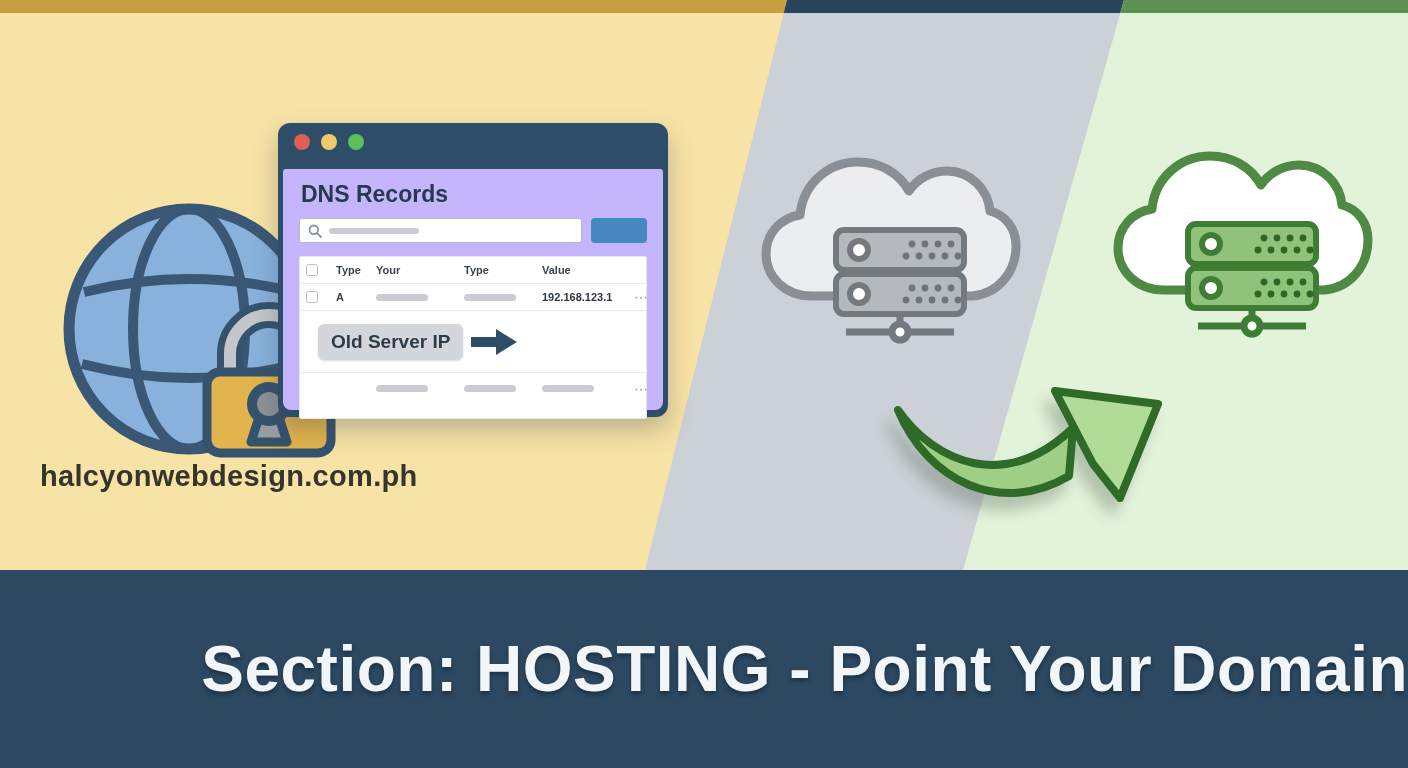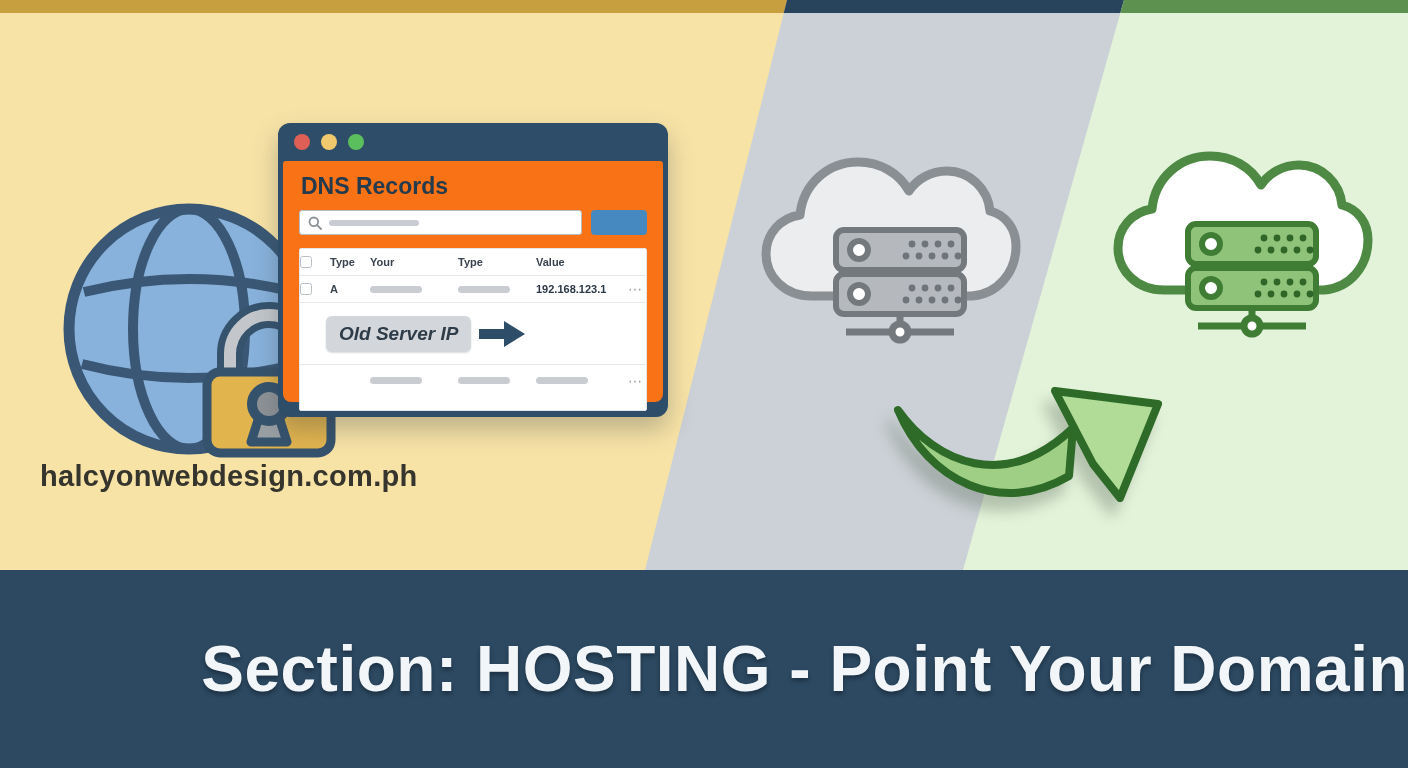--- a/index.html
+++ b/index.html
@@ -28,43 +28,43 @@
   .domain-label{position:absolute;left:40px;top:460px;font-size:29px;font-weight:700;color:#35342d;letter-spacing:.3px;}
 
   
   .window{position:absolute;left:278px;top:123px;width:390px;height:294px;background:#2e4d68;
           border-radius:12px;box-shadow:0 12px 26px rgba(45,55,65,.30);}
   .titlebar{height:38px;display:flex;align-items:center;padding-left:16px;gap:11px;}
   .dot{width:16px;height:16px;border-radius:50%;}
   .dot.red{background:#dd5f55;}
   .dot.yellow{background:#f0c96e;}
   .dot.green{background:#5cbf5e;}
-  .win-content{margin:0 5px;height:241px;background:#f97316;border-radius:3px 3px 8px 8px;
+  .win-content{margin:8px 5px;height:241px;background:#c4b5fd;border-radius:3px 3px 8px 8px;
                padding:8px 14px 0;overflow:visible;}
   .win-title{margin:4px 0 10px 4px;font-size:23px;font-weight:700;color:#253a4d;}
   .search-row{display:flex;align-items:center;gap:9px;margin:0 2px;}
   .searchbox{flex:1;height:25px;background:#ffffff;border:1.5px solid #b6bcc4;border-radius:3px;
              display:flex;align-items:center;padding:0 8px;gap:7px;}
   .ph-bar{height:6px;border-radius:3px;background:#c9cdd3;}
   .search-ph{width:90px;}
   .btn-primary{width:56px;height:25px;background:#4689c0;border:none;border-radius:4px;cursor:pointer;}
 
   .table-card{margin:13px 2px 0;background:#ffffff;border-radius:2px;border:1px solid #e4e7ea;
               padding-bottom:14px;overflow:visible;}
   .trow{display:grid;grid-template-columns:30px 40px 88px 78px 92px 1fr;align-items:center;
-        height:27px;border-bottom:1px solid #e6e8eb;}
+        height:27px;border-bottom:1px solid #e6e8eb;padding-left:6px;}
   .trow .cb{width:12px;height:12px;border:1.6px solid #b9bfc7;border-radius:2.5px;background:#fff;}
   .trow .hlbl{font-size:11px;font-weight:700;color:#39434f;}
   .trow .cell-bar{width:52px;height:7px;border-radius:3.5px;background:#c9cdd2;}
   .trow .val{font-size:11px;font-weight:700;color:#2b3845;}
   .trow .menu{font-size:14px;color:#9aa0a6;text-align:right;padding-right:10px;letter-spacing:1px;}
   .row2{height:31px;border-bottom:none;}
 
   .callout{position:relative;display:flex;align-items:center;gap:8px;height:62px;
-           padding-left:26px;border-bottom:1px solid #e6e8eb;font-style:italic;}
+           padding-left:18px;border-bottom:1px solid #e6e8eb;}
   .pill{height:36px;display:flex;align-items:center;padding:0 13px;border-radius:6px;
         font-size:19px;font-weight:700;white-space:nowrap;}
   .pill-old{background:#d3d7db;color:#2e3b48;box-shadow:0 1px 2px rgba(60,70,80,.2);}
   .pill-new{position:relative;background:#abd791;color:#253a2b;box-shadow:0 1px 2px rgba(60,90,60,.25);}
   .pill-new::before{content:"";position:absolute;top:-9px;left:30px;width:0;height:0;
         border-left:9px solid transparent;border-right:9px solid transparent;border-bottom:10px solid #abd791;}
 
   
   .hosting{position:absolute;text-align:center;}
   .hosting-old{left:756px;top:138px;width:270px;}

